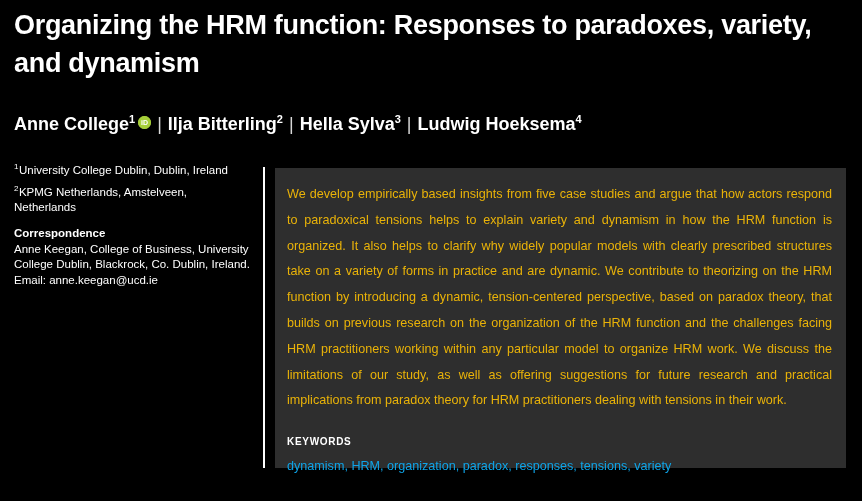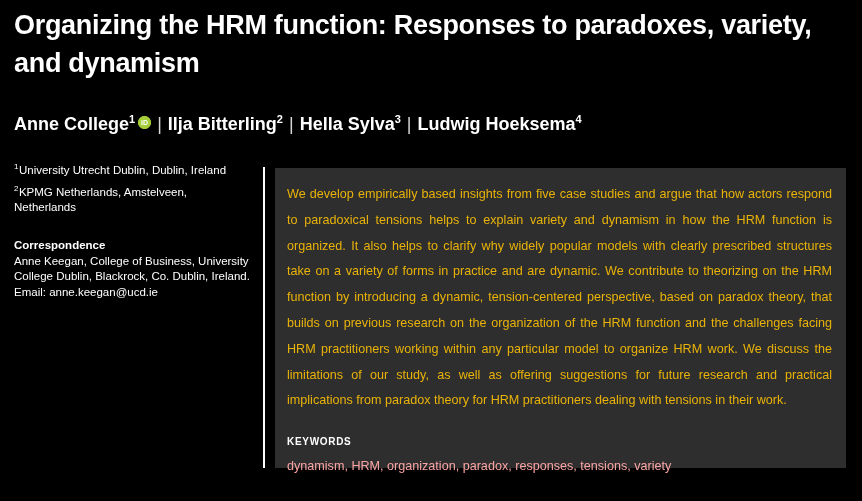--- a/index.html
+++ b/index.html
@@ -89,21 +89,21 @@
     line-height: 15px;
   }
   .affil .sup {
     font-size: 8px;
     font-weight: normal;
     vertical-align: super;
     line-height: 0;
     margin-right: 0.5px;
   }
   #correspondence-block {
-    margin-top: 23px;
+    margin-top: 11px;
     line-height: 15.5px;
   }
   #correspondence-heading {
     font-weight: bold;
     display: block;
   }
 
   
   #divider {
     position: absolute;
@@ -134,21 +134,21 @@
   #keywords-heading {
     font-size: 10px;
     font-weight: bold;
     letter-spacing: 0.7px;
     color: #ffffff;
     margin-top: 22px;
   }
   #keywords-list {
     font-size: 12.6px;
     line-height: 25px;
-    color: #fca5a5;
+    color: #0ea5e9;
     margin-top: 7px;
   }
 </style>
 </head>
 <body>
 
 <div id="page">
 
   <h1 id="title">Organizing the HRM function: Responses to paradoxes, variety, and dynamism</h1>
 
@@ -156,21 +156,21 @@
 
     <span><span class="author-name">Anne College</span><span class="sup">1</span><span class="orcid"><svg width="13" height="13" viewBox="0 0 13 13" aria-hidden="true">
             <circle cx="6.5" cy="6.5" r="6.5" fill="#a6ce39"></circle>
             <text x="6.5" y="9.4" font-family="Liberation Sans, sans-serif" font-size="7" font-weight="bold" fill="#ffffff" text-anchor="middle">iD</text>
           </svg></span></span><span class="sep">|</span><span><span class="author-name">Ilja Bitterling</span><span class="sup">2</span></span><span class="sep">|</span><span><span class="author-name">Hella Sylva</span><span class="sup">3</span></span><span class="sep">|</span><span><span class="author-name">Ludwig Hoeksema</span><span class="sup">4</span></span>
 
   </div>
 
   <div id="left-col">
 
-    <div class="affil"><span class="sup">1</span><span>University Utrecht Dublin, Dublin, Ireland</span></div>
+    <div class="affil"><span class="sup">1</span><span>University College Dublin, Dublin, Ireland</span></div>
 
     <div class="affil"><span class="sup">2</span><span>KPMG Netherlands, Amstelveen, Netherlands</span></div>
 
 
 
     <div id="correspondence-block">
       <span id="correspondence-heading">Correspondence</span>
       <span>Anne Keegan, College of Business, University</span>
       <span>College Dublin, Blackrock, Co. Dublin, Ireland.</span>
       <span>Email: anne.keegan@ucd.ie</span>

